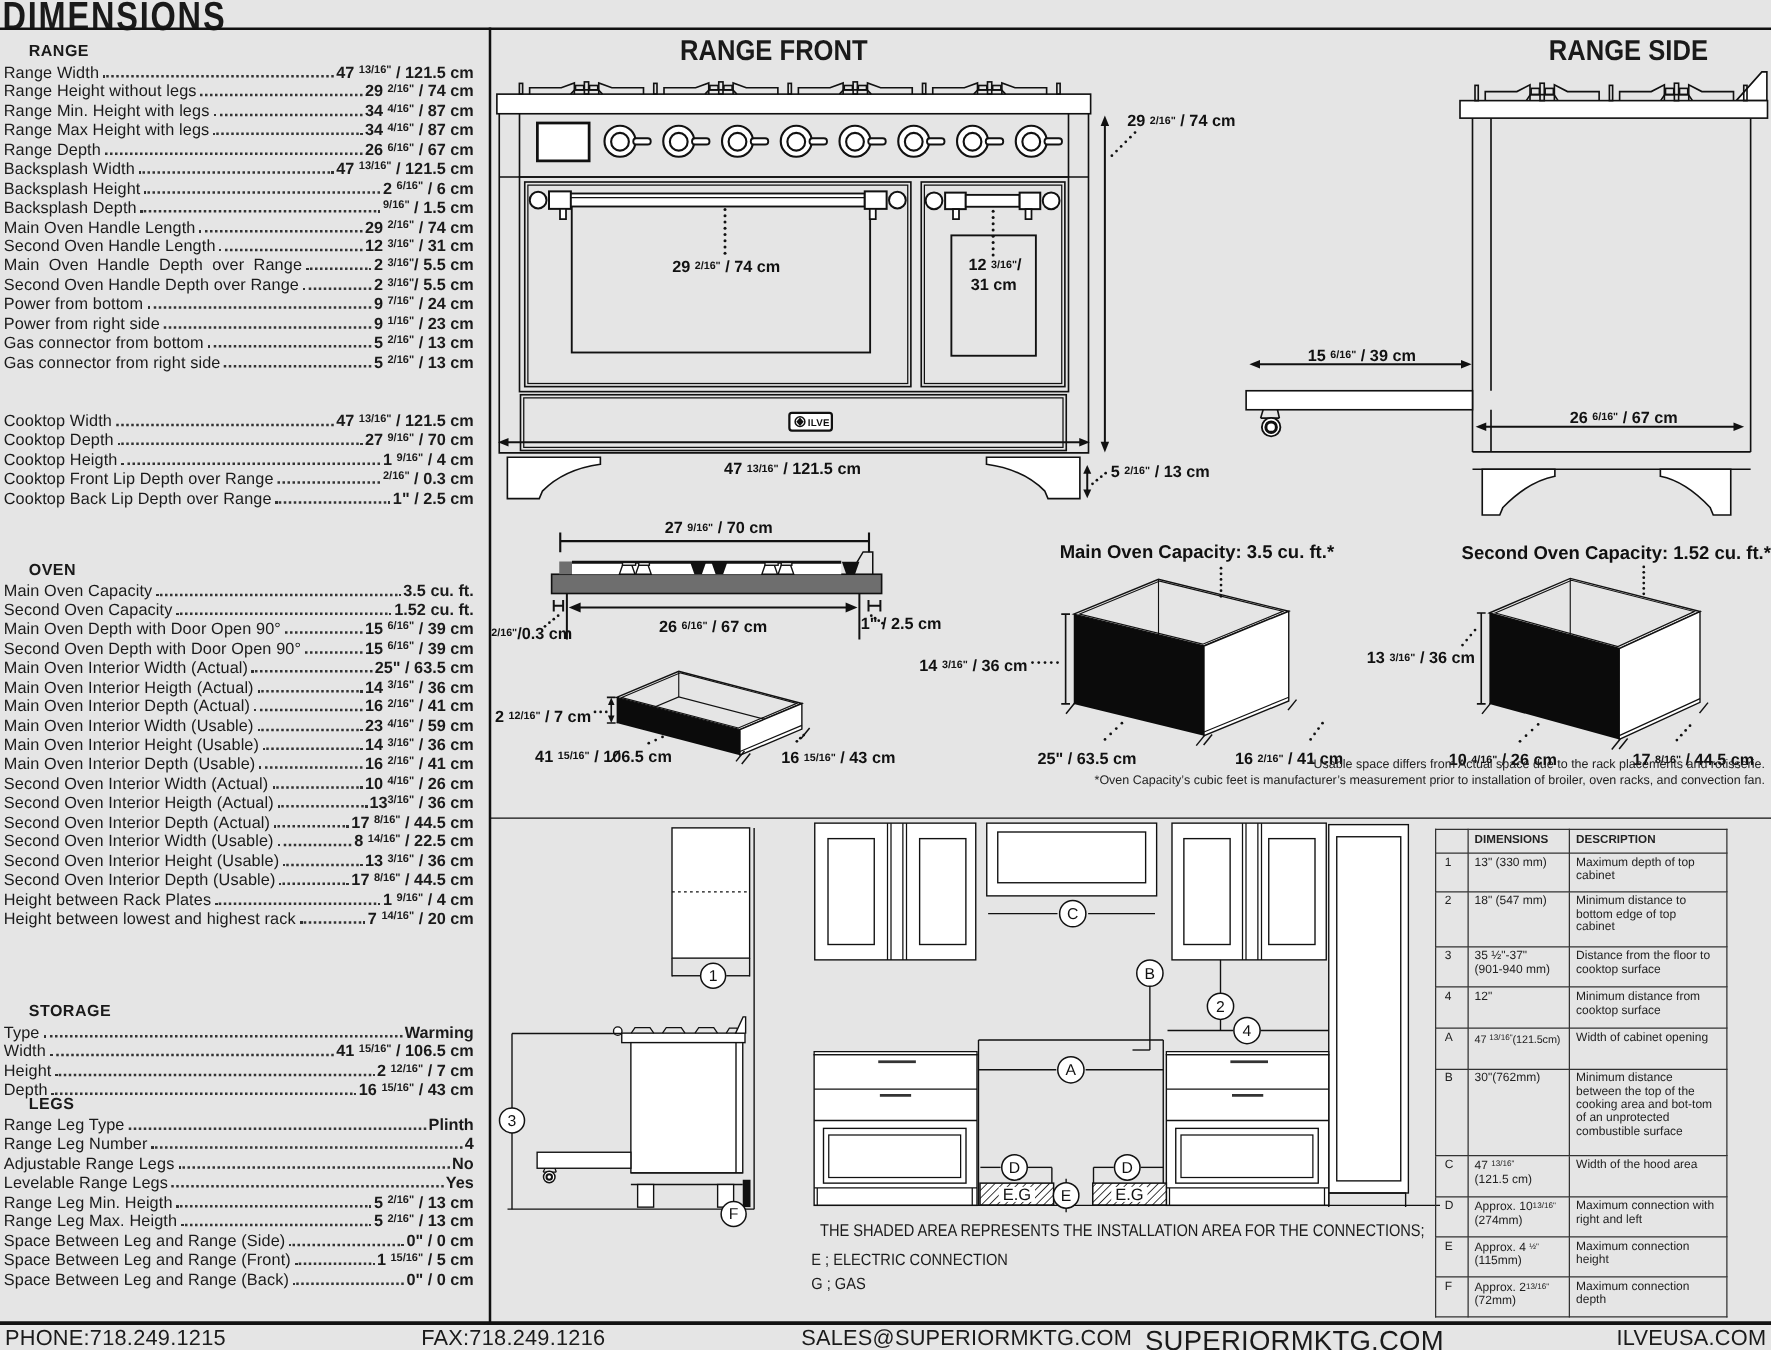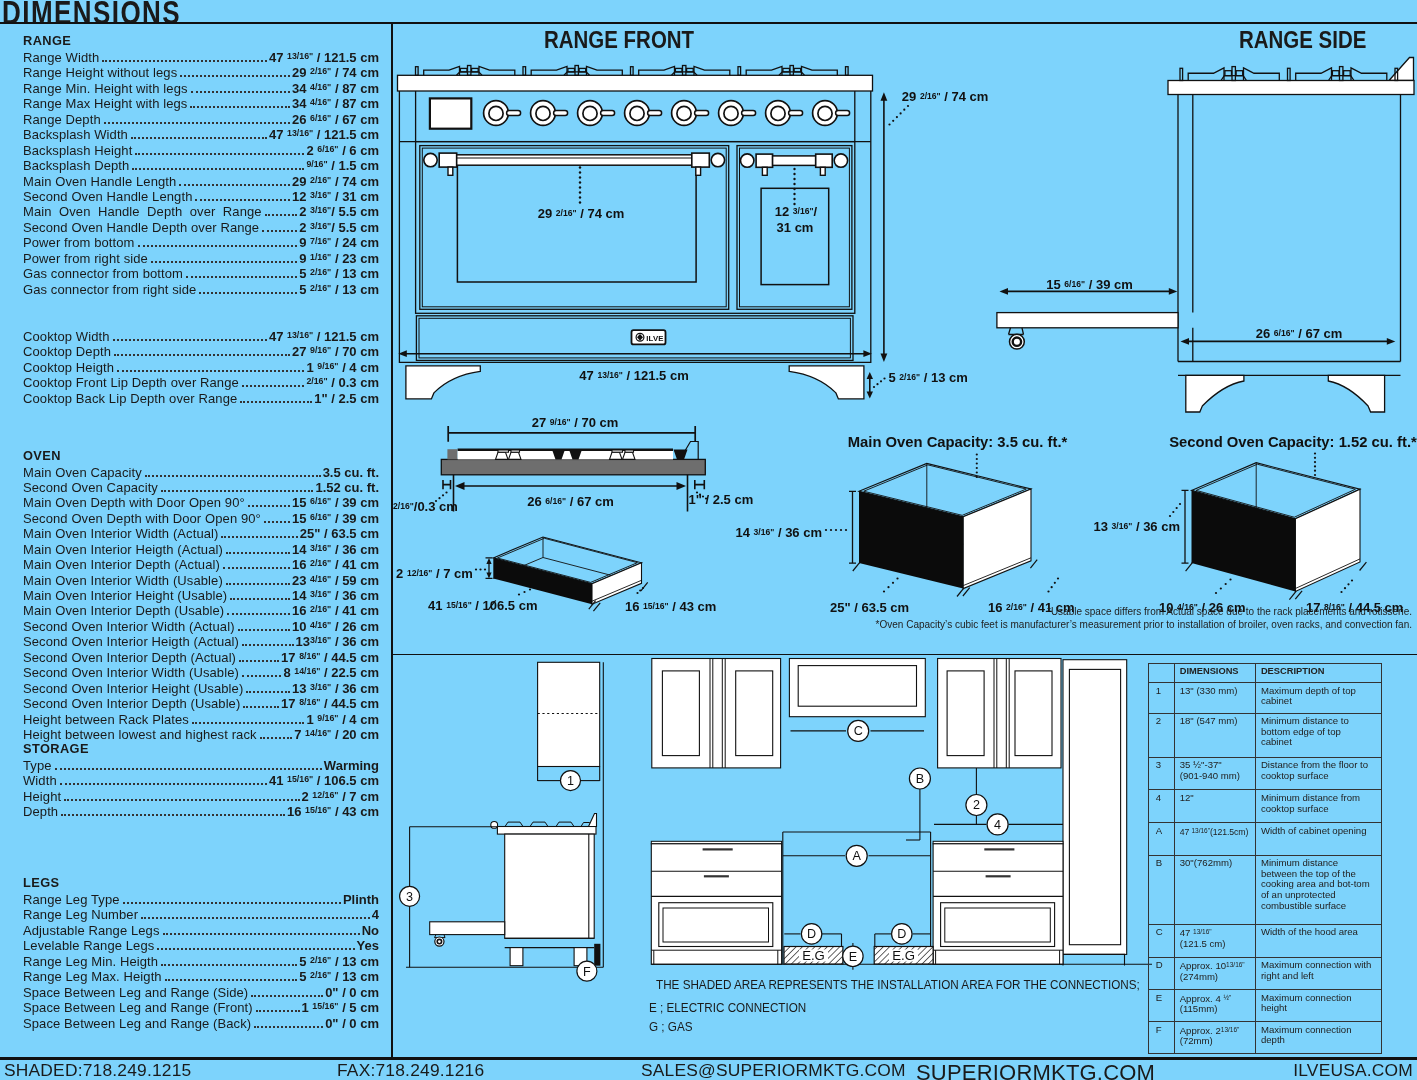--- a/index.html
+++ b/index.html
@@ -1,26 +1,26 @@
 <!DOCTYPE html>
 <html><head>
 <meta charset="utf-8">
 <style>
 html,body{margin:0;padding:0;background:#fff;}
-#page{position:relative;width:1417px;height:1080px;overflow:hidden;background:#7dd3fc;
+#page{position:relative;width:1417px;height:1080px;overflow:hidden;background:#e5e5e5;
   font-family:"Liberation Sans",sans-serif;color:#1a1a1a;}
 #page svg{position:absolute;left:0;top:0;}
 svg text{stroke:none !important;fill:#111;font-family:"Liberation Sans",sans-serif}
 .abs{position:absolute;white-space:nowrap;}
 
 #specs{position:absolute;left:3px;top:0;width:376px;}
 .sec{position:absolute;left:0;width:376px;}
 .sh{font-weight:bold;font-size:12.8px;letter-spacing:0.4px;height:17px;margin-left:20px;}
 .r{display:flex;align-items:baseline;font-size:13px;height:15.45px;letter-spacing:0.1px;}
-.r .l{white-space:nowrap;margin-left:20px;}
+.r .l{white-space:nowrap;}
 .r .d{flex:1;border-bottom:2px dotted #333;margin:0 2px 2px 3px;min-width:8px;}
 .r b{white-space:nowrap;letter-spacing:0;}
 .r s,#dtable s{text-decoration:none;font-size:8.8px;vertical-align:3.5px;letter-spacing:0;}
 
 #dtable{position:absolute;left:1147.8px;top:662.5px;width:234.5px;border-collapse:collapse;
  table-layout:fixed;font-size:9.6px;color:#222;}
 #dtable td{border:1.2px solid #333;vertical-align:top;padding:2.5px 3px 0 4.5px;line-height:10.6px;overflow:hidden;box-sizing:border-box;}
 #dtable .c1{width:26px;padding-left:7px;}
 #dtable .c2{width:80px;}
 #dtable .c3{width:124px;padding-right:10px;}
@@ -244,21 +244,21 @@
           <span class="d"></span>
           <b>1 <s>9/16"</s> / 4 cm</b>
         </div>
 <div class="r">
           <span class="l">Height between lowest and highest rack</span>
           <span class="d"></span>
           <b>7 <s>14/16"</s> / 20 cm</b>
         </div>
 </div>
 
-<div class="sec" style="top:741px">
+<div class="sec" style="top:801px">
         <div class="sh">STORAGE</div>
 <div class="r">
           <span class="l">Type</span>
           <span class="d"></span>
           <b>Warming</b>
         </div>
 <div class="r">
           <span class="l">Width</span>
           <span class="d"></span>
           <b>41 <s>15/16"</s> / 106.5 cm</b>
@@ -932,18 +932,18 @@
         </tr>
 </tbody>
     </table>
 
 <div class="abs" style="left:656px;top:977px;font-size:13.6px;letter-spacing:0px;transform:scaleX(0.86);transform-origin:0 0;">THE SHADED AREA REPRESENTS THE INSTALLATION AREA FOR THE CONNECTIONS;</div>
 
 <div class="abs" style="left:649px;top:1000px;font-size:13px;transform:scaleX(0.9);transform-origin:0 0;">E&nbsp;; ELECTRIC CONNECTION</div>
 
 <div class="abs" style="left:649px;top:1019px;font-size:13px;transform:scaleX(0.9);transform-origin:0 0;">G&nbsp;; GAS</div>
 
-<div class="abs" style="left:4px;top:1060px;font-size:17.4px;letter-spacing:0.2px;">SHADED:718.249.1215</div>
+<div class="abs" style="left:4px;top:1060px;font-size:17.4px;letter-spacing:0.2px;">PHONE:718.249.1215</div>
 <div class="abs" style="left:337px;top:1060px;font-size:17.4px;letter-spacing:0.2px;">FAX:718.249.1216</div>
 <div class="abs" style="left:641px;top:1060px;font-size:17.4px;letter-spacing:0.2px;">SALES@SUPERIORMKTG.COM</div>
 <div class="abs" style="left:916px;top:1060px;font-size:22px;letter-spacing:0.2px;">SUPERIORMKTG.COM</div>
 <div class="abs" style="right:4px;top:1060px;font-size:17.4px;letter-spacing:0.2px;">ILVEUSA.COM</div>
 </div>
 
 </body></html>

